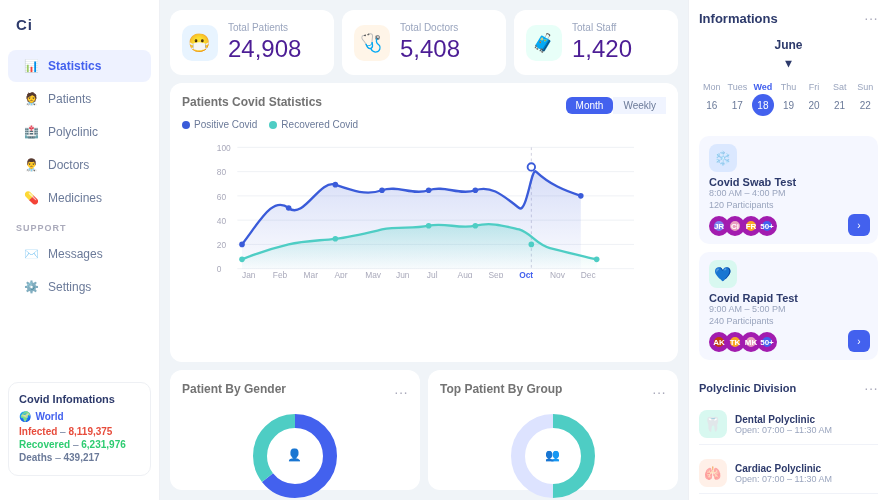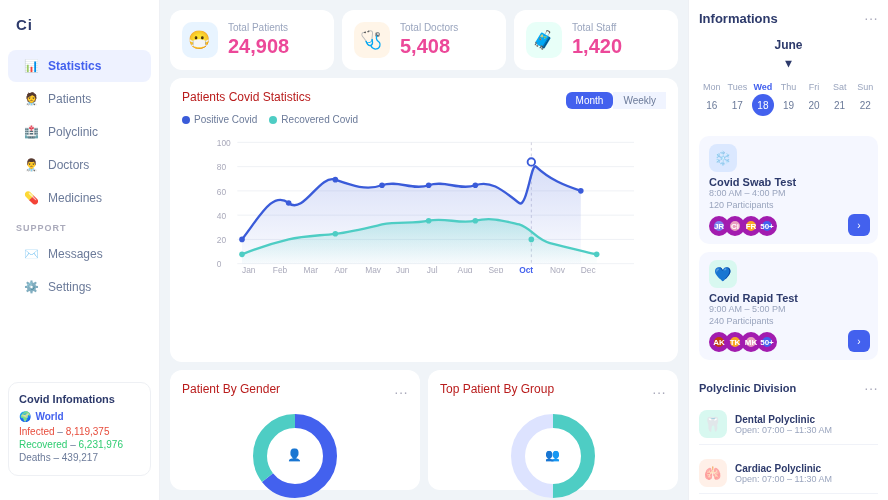--- a/index.html
+++ b/index.html
@@ -11,44 +11,44 @@
     .sidebar-section { font-size: 9px; color: #aab; font-weight: 600; padding: 8px 16px 4px; letter-spacing: 1px; }
     .sidebar-item { display: flex; align-items: center; gap: 8px; padding: 8px 16px; cursor: pointer; color: #6b7a99; font-size: 12px; border-radius: 8px; margin: 1px 8px; }
     .sidebar-item.active { background: #eef2ff; color: #4361ee; font-weight: 600; }
     .sidebar-icon { width: 16px; height: 16px; display: flex; align-items: center; justify-content: center; }
 
     
     .covid-info { margin: auto 8px 8px; background: #fff; border-radius: 10px; padding: 10px; border: 1px solid #eef0f4; }
     .covid-info-title { font-weight: 700; font-size: 11px; color: #2d3a6b; margin-bottom: 6px; }
     .covid-info-world { display: flex; align-items: center; gap: 4px; color: #4361ee; font-size: 10px; font-weight: 600; margin-bottom: 4px; }
     .covid-stat { font-size: 10px; color: #6b7a99; margin-bottom: 2px; }
-    .covid-stat span { color: #e74c3c; font-weight: 400; }
+    .covid-stat span { color: #e74c3c; font-weight: 700; }
     .covid-stat.recovered span { color: #2ecc71; }
     .covid-stat.deaths span { color: #6b7a99; }
 
     
     .main { flex: 1; display: flex; flex-direction: column; overflow: hidden; padding: 10px; gap: 8px; }
 
     
     .stats-row { display: flex; gap: 8px; }
     .stat-card { flex: 1; background: #fff; border-radius: 12px; padding: 12px; display: flex; align-items: center; gap: 10px; }
     .stat-icon { width: 36px; height: 36px; border-radius: 10px; display: flex; align-items: center; justify-content: center; font-size: 18px; }
     .stat-icon.blue { background: #e8f4ff; }
     .stat-icon.orange { background: #fff5e8; }
     .stat-icon.teal { background: #e8fff8; }
     .stat-info .label { font-size: 10px; color: #9aa5be; margin-bottom: 2px; }
-    .stat-info .value { font-size: 20px; font-weight: 700; color: #ec4899; }
+    .stat-info .value { font-size: 24px; font-weight: 400; color: #4c1d95; }
 
     
     .charts-row { display: flex; gap: 8px; flex: 1; min-height: 0; }
     .chart-card { background: #fff; border-radius: 12px; padding: 12px; }
     .chart-card.covid-stats { flex: 2; }
     .chart-card.gender { flex: 1; }
     .chart-card.group { flex: 1; }
-    .chart-title { font-weight: 400; color: #b91c1c; font-size: 12px; margin-bottom: 6px; }
+    .chart-title { font-weight: 700; color: #737373; font-size: 12px; margin-bottom: 6px; }
     .chart-legend { display: flex; gap: 12px; margin-bottom: 8px; }
     .legend-item { display: flex; align-items: center; gap: 4px; font-size: 10px; color: #6b7a99; }
     .legend-dot { width: 8px; height: 8px; border-radius: 50%; }
     .toggle-group { display: flex; gap: 0; }
     .toggle-btn { padding: 3px 10px; font-size: 10px; border: none; cursor: pointer; color: #6b7a99; background: #f0f4ff; }
     .toggle-btn.active { background: #4361ee; color: #fff; border-radius: 6px; }
     .chart-header { display: flex; justify-content: space-between; align-items: center; margin-bottom: 4px; }
 
     
     .chart-svg { width: 100%; height: 140px; }

